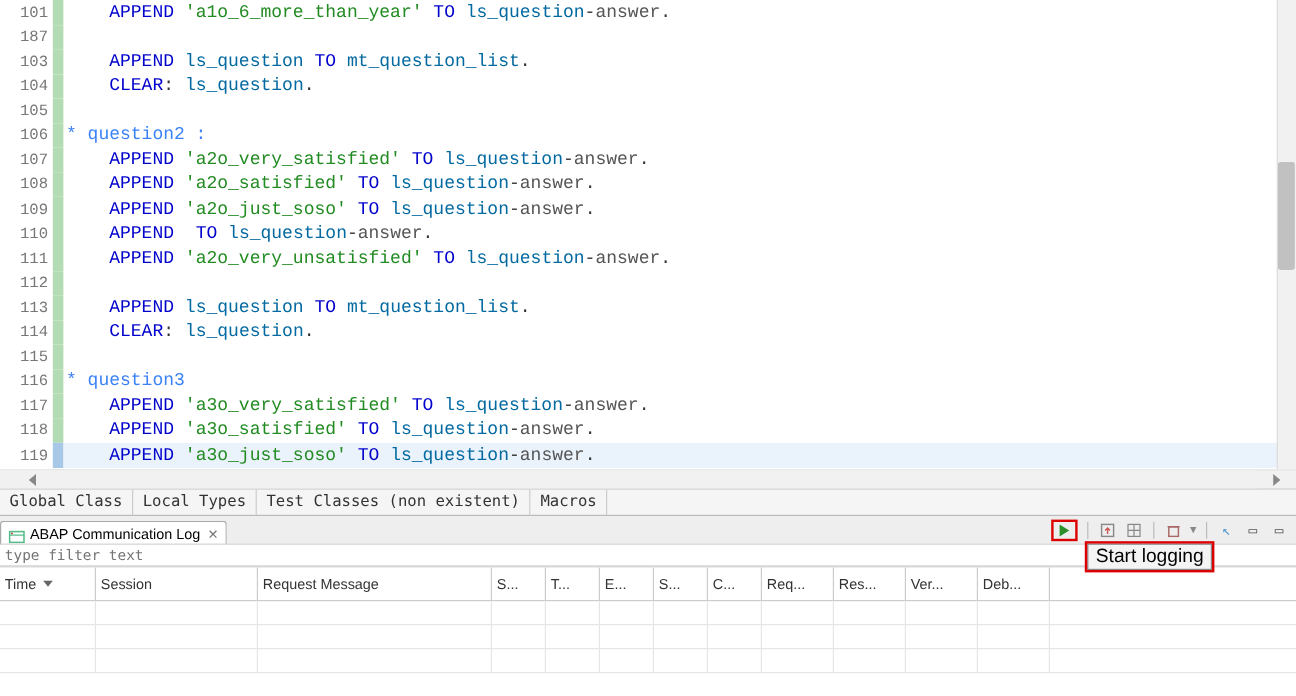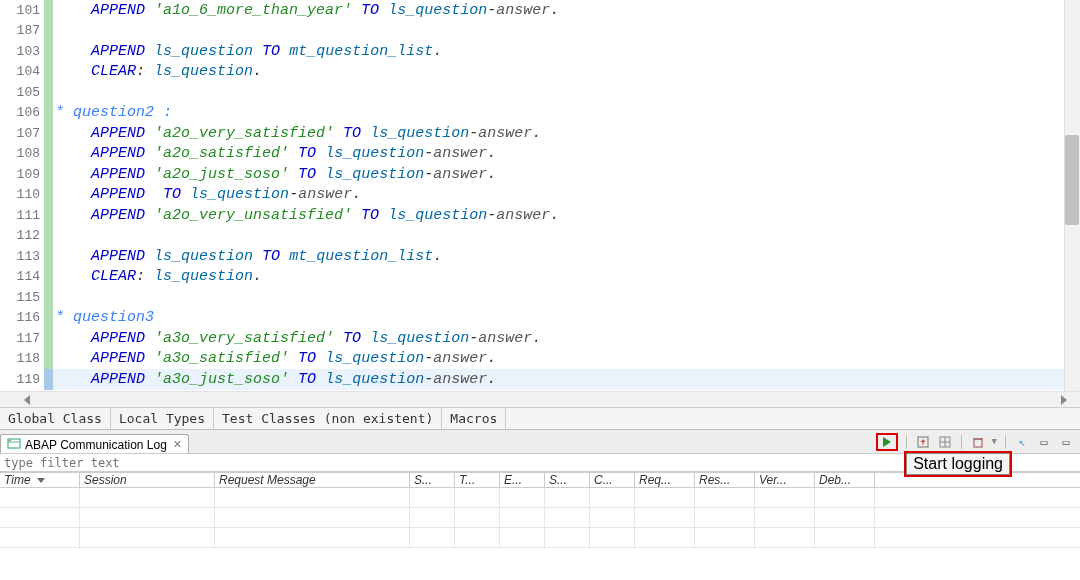--- a/index.html
+++ b/index.html
@@ -5,21 +5,21 @@
 * { margin: 0; padding: 0; box-sizing: border-box; }
 body { font-family: "Consolas", "Courier New", monospace; font-size: 13px; background: #fff; width: 1080px; height: 580px; overflow: hidden; position: relative; }
 
 .editor-wrap { position: relative; height: 391px; display: flex; }
 .gutter { width: 44px; background: #fff; flex-shrink: 0; text-align: right; }
 .gutter-line { height: 20.5px; display: flex; align-items: center; justify-content: flex-end; padding-right: 4px; font-size: 13px; color: #777; }
 .marker-col { width: 9px; flex-shrink: 0; }
 .marker-cell { height: 20.5px; }
 .mark-green { background: #b4dcb4; }
 .mark-blue { background: #a8c8e8; }
-.code-area { flex: 1; background: #fff; overflow: hidden; position: relative; font-style: italic; }
+.code-area { flex: 1; background: #fff; overflow: hidden; position: relative; }
 .code-line { height: 20.5px; display: flex; align-items: center; white-space: pre; font-family: "Consolas", "Courier New", monospace; font-size: 15px; padding-left: 2px; }
 .hl-line { background: #eaf2fb; }
 .tok-kw { color: #0000cc; }
 .tok-str { color: #228b22; }
 .tok-field { color: #555; }
 .tok-ident { color: #0369a1; }
 .tok-comment { color: #3b82f6; }
 .tok-op { color: #333; }
 .tok-dot { color: #333; }
 .vscroll { position: absolute; right: 0; top: 0; width: 16px; height: 391px; background: #f1f1f1; border-left: 1px solid #ddd; }
@@ -30,37 +30,37 @@
 .hscroll-track { flex: 1; background: #f1f1f1; position: relative; }
 .hscroll-right { width: 32px; display: flex; align-items: center; justify-content: center; }
 .tri { width: 0; height: 0; }
 .tri-left { border-top: 5px solid transparent; border-bottom: 5px solid transparent; border-right: 6px solid #888; }
 .tri-right { border-top: 5px solid transparent; border-bottom: 5px solid transparent; border-left: 6px solid #888; }
 
 .tabbar { height: 22px; background: #f5f5f5; border-top: 1px solid #ccc; display: flex; align-items: stretch; font-family: "Consolas", monospace; font-size: 13px; }
 .tab { padding: 3px 8px 0 8px; border-right: 1px solid #ccc; color: #333; cursor: pointer; }
 
 .panel-tabbar { height: 24px; background: #eee; border-top: 1px solid #bbb; display: flex; align-items: flex-end; position: relative; }
-.panel-tab { background: #fff; border: 1px solid #aaa; border-bottom: none; border-radius: 3px 3px 0 0; padding: 3px 6px 2px 6px; font-size: 12px; font-family: "Segoe UI", sans-serif; display: flex; align-items: flex-start; gap: 4px; position: relative; top: 1px; }
+.panel-tab { background: #fff; border: 1px solid #aaa; border-bottom: none; border-radius: 3px 3px 0 0; padding: 3px 6px 2px 6px; font-size: 12px; font-family: "Segoe UI", sans-serif; display: flex; align-items: flex-end; gap: 4px; position: relative; top: 1px; }
 .panel-icon { width: 14px; height: 10px; display: inline-flex; align-items: center; justify-content: center; }
 .panel-icon svg { width: 14px; height: 12px; }
 .close-x { font-size: 11px; color: #777; margin-left: 2px; }
 .toolbar { position: absolute; right: 6px; top: 3px; display: flex; align-items: center; gap: 6px; }
 .tb-btn { width: 16px; height: 16px; display: flex; align-items: center; justify-content: center; cursor: pointer; color: #555; font-size: 12px; }
 .tb-sep { width: 1px; height: 14px; background: #bbb; margin: 0 2px; }
 .red-box { border: 2px solid #d00; padding: 1px; }
 .play-tri { width: 0; height: 0; border-top: 5px solid transparent; border-bottom: 5px solid transparent; border-left: 8px solid #2a8f2a; }
 
 .filter-row { height: 19px; border-top: 1px solid #ccc; border-bottom: 1px solid #ccc; background: #b91c1c; position: relative; }
 .filter-input { width: 100%; height: 100%; border: none; outline: none; font-family: "Consolas", monospace; font-size: 12px; color: #888; padding-left: 4px; }
 .start-logging-btn { position: absolute; right: 70px; top: -1px; background: #f4f4f4; border: 1px solid #888; padding: 1px 6px; font-size: 16px; font-family: "Segoe UI", sans-serif; cursor: pointer; }
 .red-box-tight { outline: 2px solid #d00; outline-offset: 0px; }
 
 .log-table { border-top: 1px solid #ccc; }
-.log-header { display: flex; height: 15px; background: #fff; border-bottom: 1px solid #ccc; font-size: 12px; font-family: "Segoe UI", sans-serif; font-style: italic; }
+.log-header { display: flex; height: 28px; background: #fff; border-bottom: 1px solid #ccc; font-size: 12px; font-family: "Segoe UI", sans-serif; }
 .log-col { border-right: 1px solid #ccc; padding: 2px 4px; color: #333; display: flex; align-items: center; overflow: hidden; }
 .log-body { height: 60px; }
 .log-row { display: flex; height: 20px; border-bottom: 1px solid #e5e5e5; }
 .log-row .log-col { border-right: 1px solid #e5e5e5; }
 .sort-tri { display: inline-block; width: 0; height: 0; border-left: 4px solid transparent; border-right: 4px solid transparent; border-top: 5px solid #666; margin-left: 6px; }
 
 .c-time{width:80px} .c-sess{width:135px} .c-req{width:195px} .c-s1{width:45px} .c-t{width:45px} .c-e{width:45px} .c-s2{width:45px} .c-c{width:45px} .c-rq{width:60px} .c-rs{width:60px} .c-ver{width:60px} .c-deb{width:60px}
 </style>
 </head>
 <body>

